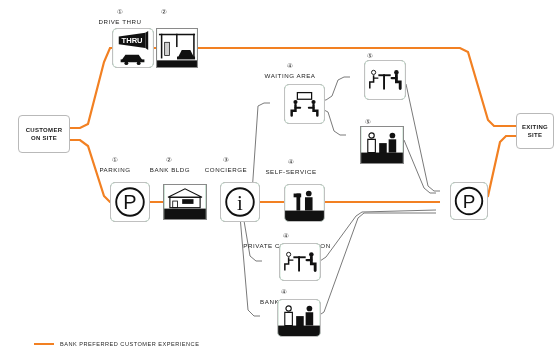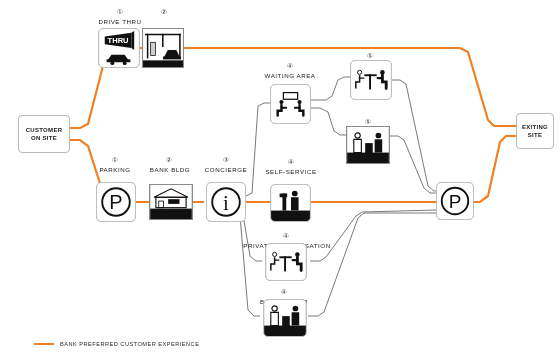--- a/index.html
+++ b/index.html
@@ -10,21 +10,21 @@
   .node{position:absolute;box-sizing:border-box;}
 
   
   .term{
     background:#ffffff;border:1px solid #b9b9b9;border-radius:4px;
     display:flex;align-items:center;justify-content:center;text-align:center;
     font-size:6px;line-height:8px;font-weight:bold;letter-spacing:.3px;color:#1a1a1a;
   }
   
   .tile{
-    background:#15803d;border:1px solid #c0c0c0;border-radius:5px;overflow:hidden;
+    background:#15803d;border:1px solid #c0c0c0;border-radius:5px;overflow:hidden;margin-left:14px;
   }
   .tile.sharp{border-radius:0;border:1px solid #8a8a8a;}
   .tile svg{display:block;width:100%;height:100%;}
 
   .caplabel{position:absolute;text-align:center;color:#222;
     font-size:6.2px;line-height:8px;letter-spacing:.55px;white-space:nowrap;}
   .capnum{position:absolute;text-align:center;color:#333;font-size:6.5px;line-height:8px;}
 
   .legend{position:absolute;left:34px;top:341px;display:flex;align-items:center;gap:6px;}
   .legend .swatch{width:20px;height:2px;background:#f28022;display:block;}

